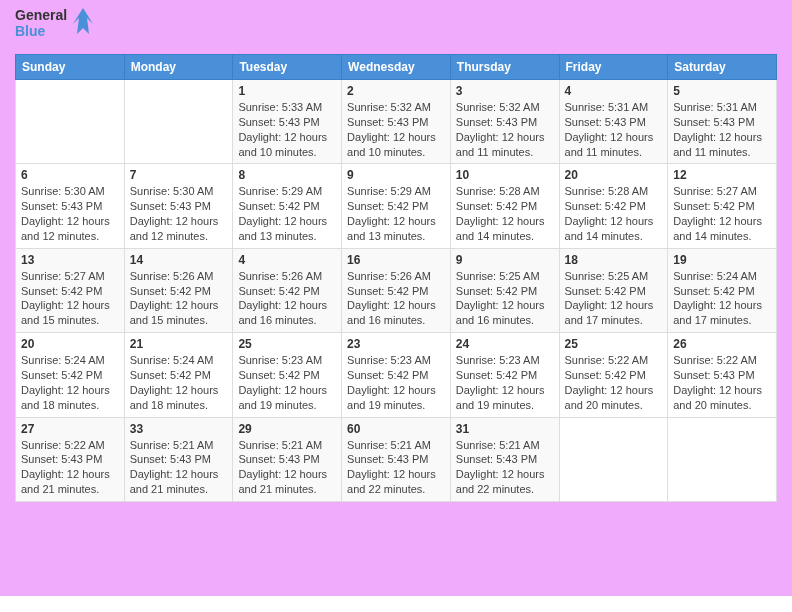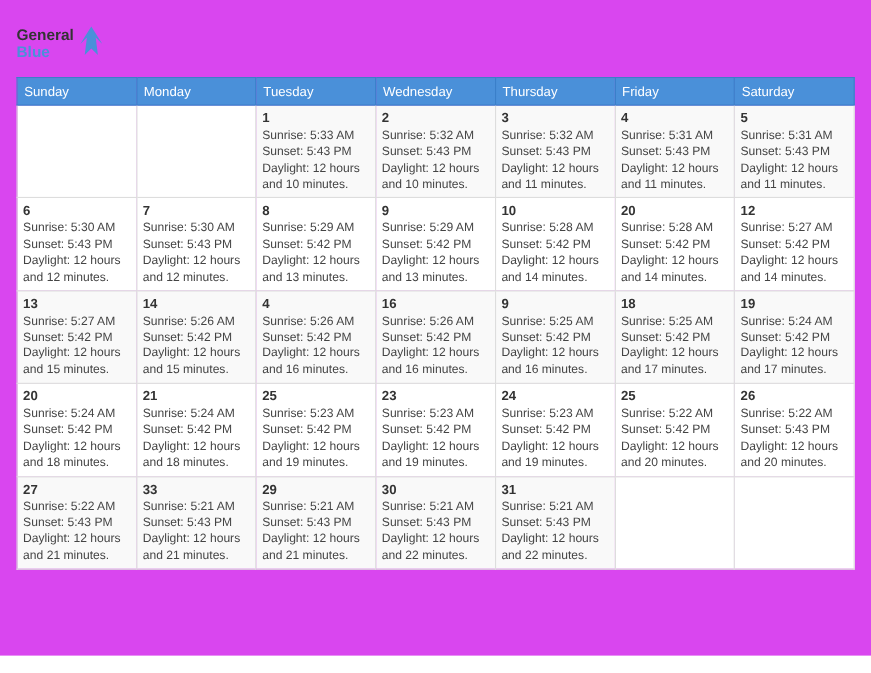--- a/index.html
+++ b/index.html
@@ -6,22 +6,22 @@
     body {
       font-family: Arial, sans-serif;
       background: #fff;
       width: 792px;
       height: 612px;
       overflow: hidden;
     }
     .page {
       width: 792px;
       height: 596px;
-      background: #d946ef;
-      padding: 20px 15px;
+      background: #f0abfc;
+      padding: 4px 15px;
     }
     .header {
       display: flex;
       justify-content: space-between;
       align-items: flex-start;
       margin-bottom: 8px;
     }
     .logo {
       display: flex;
       align-items: center;
@@ -45,21 +45,21 @@
       width: 100%;
       border-collapse: collapse;
       font-size: 10.5px;
     }
     .calendar thead th {
       background: #4a90d9;
       color: #fff;
       padding: 5px 6px;
       text-align: left;
       font-size: 12px;
-      font-weight: 400;
+      font-weight: 700;
       border: 1px solid #3a7fc9;
     }
     .calendar tbody td {
       border: 1px solid #ddd;
       padding: 4px 5px;
       vertical-align: top;
       width: calc(100% / 7);
       height: 82px;
     }
     .calendar tbody tr:nth-child(odd) td {
@@ -236,21 +236,21 @@
           </td>
           <td>
             <span class="day-number">33</span>
             <div class="day-info">Sunrise: 5:21 AM<br>Sunset: 5:43 PM<br>Daylight: 12 hours<br>and 21 minutes.</div>
           </td>
           <td>
             <span class="day-number">29</span>
             <div class="day-info">Sunrise: 5:21 AM<br>Sunset: 5:43 PM<br>Daylight: 12 hours<br>and 21 minutes.</div>
           </td>
           <td>
-            <span class="day-number">30</span>
+            <span class="day-number">60</span>
             <div class="day-info">Sunrise: 5:21 AM<br>Sunset: 5:43 PM<br>Daylight: 12 hours<br>and 22 minutes.</div>
           </td>
           <td>
             <span class="day-number">31</span>
             <div class="day-info">Sunrise: 5:21 AM<br>Sunset: 5:43 PM<br>Daylight: 12 hours<br>and 22 minutes.</div>
           </td>
           <td class="empty-cell"></td>
           <td class="empty-cell"></td>
         </tr>
       </tbody>

